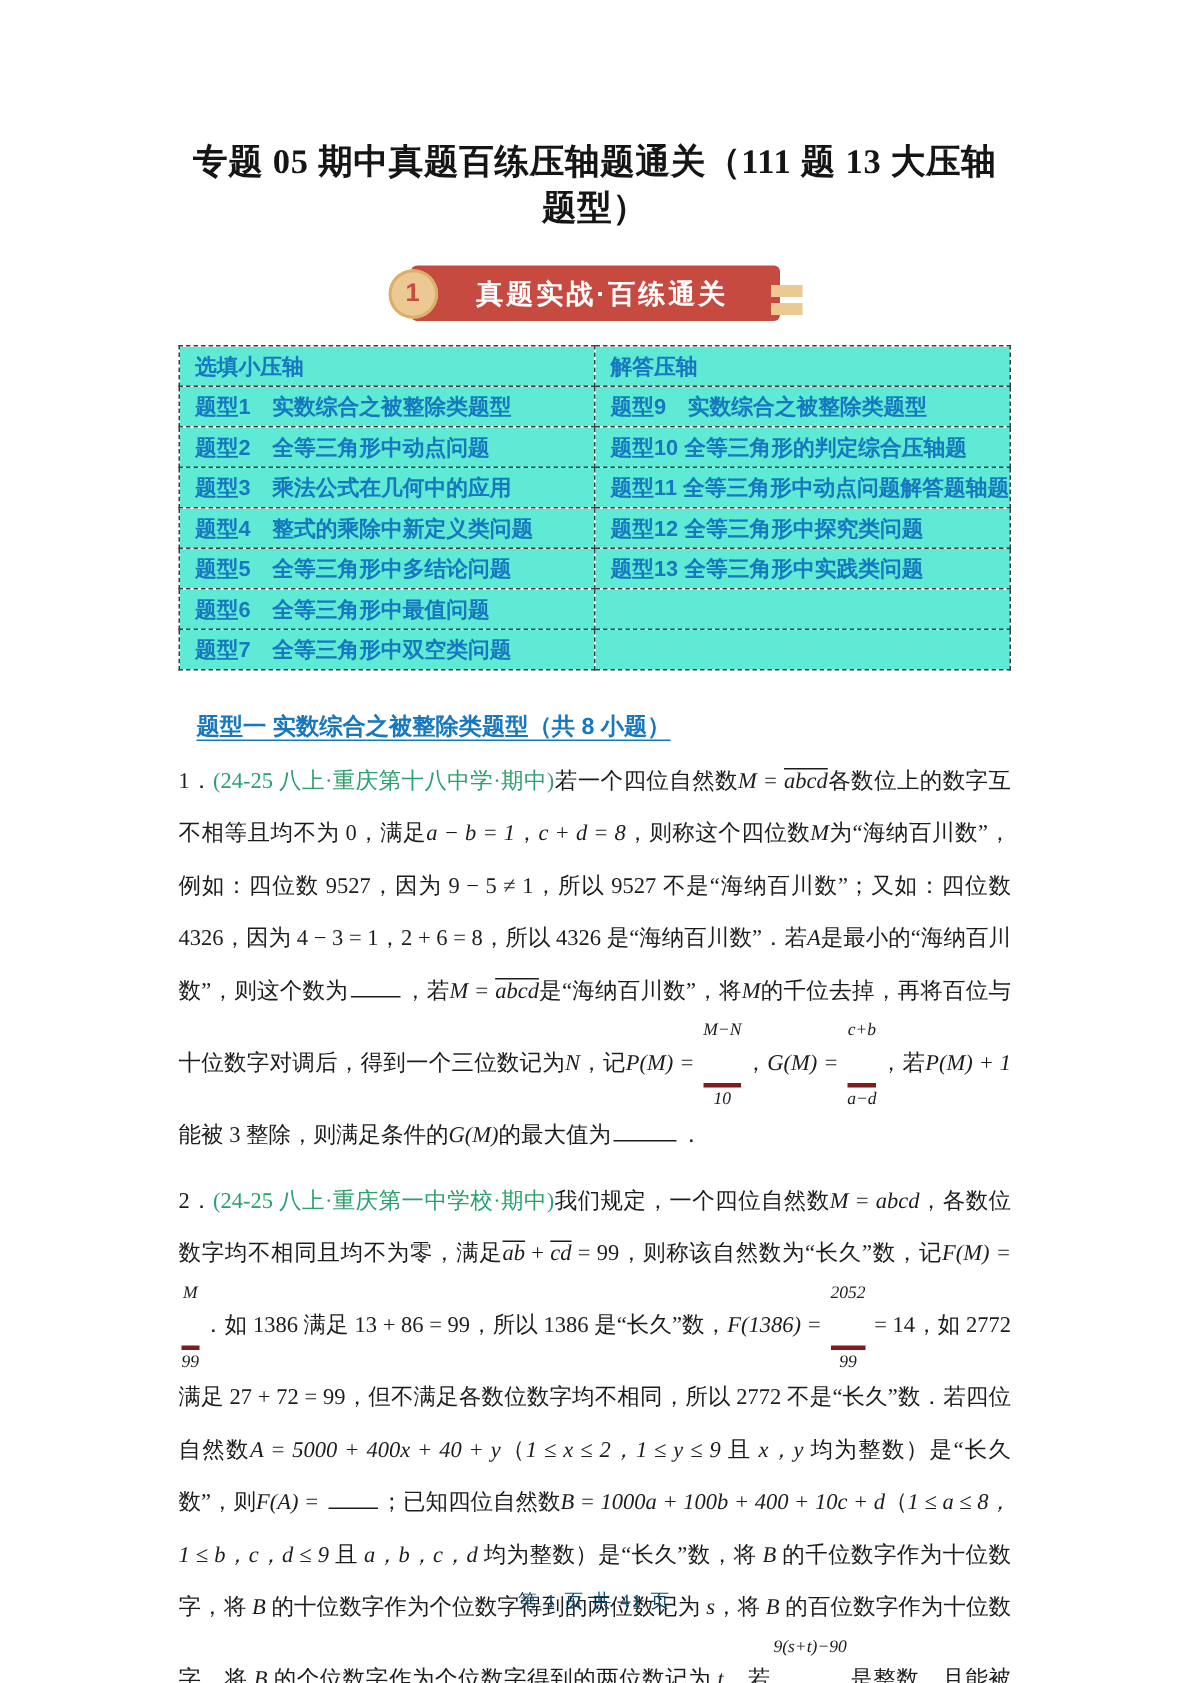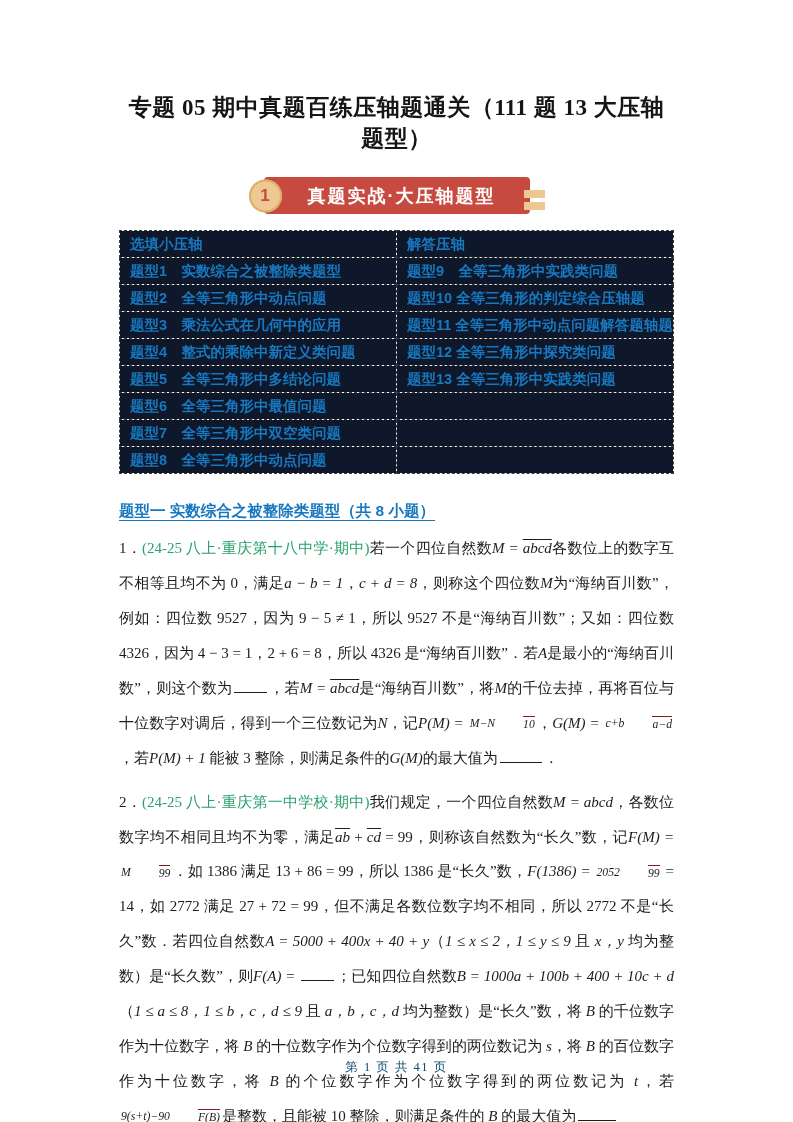--- a/index.html
+++ b/index.html
@@ -32,49 +32,49 @@
     background:var(--badge-tan,#ecc893);
     box-shadow:inset 0 0 0 2px #dcae68;
     display:flex; align-items:center; justify-content:center;
     color:var(--badge-red,#c64a3f); font-size:17px; font-weight:bold; letter-spacing:0;
   }
   .badge-tabs { position:absolute; right:-15px; top:13px; display:flex; flex-direction:column; gap:4px; }
   .badge-tab { width:21px; height:8px; background:var(--badge-tan,#ecc893); }
 
   table.toc { width:100%; border-collapse:collapse; table-layout:fixed; margin-top:16px; }
   table.toc td {
-    border:1px dashed #3c3c3c; background:#0f172a;
+    border:1px dashed #3c3c3c; background:#5eead4;
     color:var(--link-blue,#1778bf); font-weight:bold; font-size:14.5px;
     height:20px; padding:3px 10px; vertical-align:middle;
     font-family:"Liberation Sans","DejaVu Sans",sans-serif;
     overflow:hidden; white-space:nowrap;
   }
 
   .section-heading {
-    margin:27px 0 0; display:inline-block;
+    margin:27px 12px 0; display:inline-block;
     color:var(--link-blue,#1778bf); font-size:15.5px; font-weight:bold;
     text-decoration:underline; text-underline-offset:4px;
     font-family:"Liberation Sans","DejaVu Sans",sans-serif;
   }
 
   .problem {
     margin:9px 0 0; font-size:15px; line-height:2.33;
     text-align:justify; color:#1c1c1c;
   }
   .pnum { color:#1c1c1c; }
   .psrc { color:var(--cite-green,#2aa06d);font-family:Liberation Serif, serif; }
 
   .mv { font-style:italic; font-family:"Liberation Serif","DejaVu Serif",serif; }
   .ov { text-decoration:overline; }
   .frac {
-    display:inline-flex; flex-direction:row; text-align:center;
+    display:inline-flex; flex-direction:column; text-align:center;
     vertical-align:middle; font-size:0.78em; line-height:1.3;
     font-style:italic; margin:0 2px;gap:28px;
   }
-  .frac .den { border-top:1px solid #7f1d1d; }
+  .frac .den { border-top:3px solid #7f1d1d; }
   .blank {
     display:inline-block; height:0.95em;
     border-bottom:1px solid #1c1c1c; margin:0 2px;
   }
 
   .page-footer {
     position:absolute; left:0; right:0; bottom:46px;
     text-align:center; font-size:12.5px; color:#0c4a6e; letter-spacing:1.5px;
   }
 </style>
@@ -82,37 +82,37 @@
 <body>
 
 <div class="page" style="--badge-red: #c64a3f; --badge-tan: #ecc893; --link-blue: #1778bf; --cite-green: #2aa06d;">
   <div class="content">
 
     <h1 class="doc-title">专题 05 期中真题百练压轴题通关（111 题 13 大压轴题型）</h1>
 
     <div class="badge-wrap">
       <div class="badge">
         <span class="badge-circle">1</span>
-        <span>真题实战·大压轴题型</span>
+        <span>真题实战·百练通关</span>
         <span class="badge-tabs">
           <span class="badge-tab"></span>
           <span class="badge-tab"></span>
         </span>
       </div>
     </div>
 
     <table class="toc">
       <tbody>
         <tr>
           <td>选填小压轴</td>
           <td>解答压轴</td>
         </tr>
         <tr>
           <td>题型1　实数综合之被整除类题型</td>
-          <td>题型9　全等三角形中实践类问题</td>
+          <td>题型9　实数综合之被整除类题型</td>
         </tr>
         <tr>
           <td>题型2　全等三角形中动点问题</td>
           <td>题型10 全等三角形的判定综合压轴题</td>
         </tr>
         <tr>
           <td>题型3　乘法公式在几何中的应用</td>
           <td>题型11 全等三角形中动点问题解答题轴题</td>
         </tr>
         <tr>
@@ -122,24 +122,20 @@
         <tr>
           <td>题型5　全等三角形中多结论问题</td>
           <td>题型13 全等三角形中实践类问题</td>
         </tr>
         <tr>
           <td>题型6　全等三角形中最值问题</td>
           <td></td>
         </tr>
         <tr>
           <td>题型7　全等三角形中双空类问题</td>
-          <td></td>
-        </tr>
-        <tr>
-          <td>题型8　全等三角形中动点问题</td>
           <td></td>
         </tr>
       </tbody>
     </table>
 
     <div>
       <h2 class="section-heading">题型一 实数综合之被整除类题型（共 8 小题）</h2>
     </div>
 
     <p class="problem">

